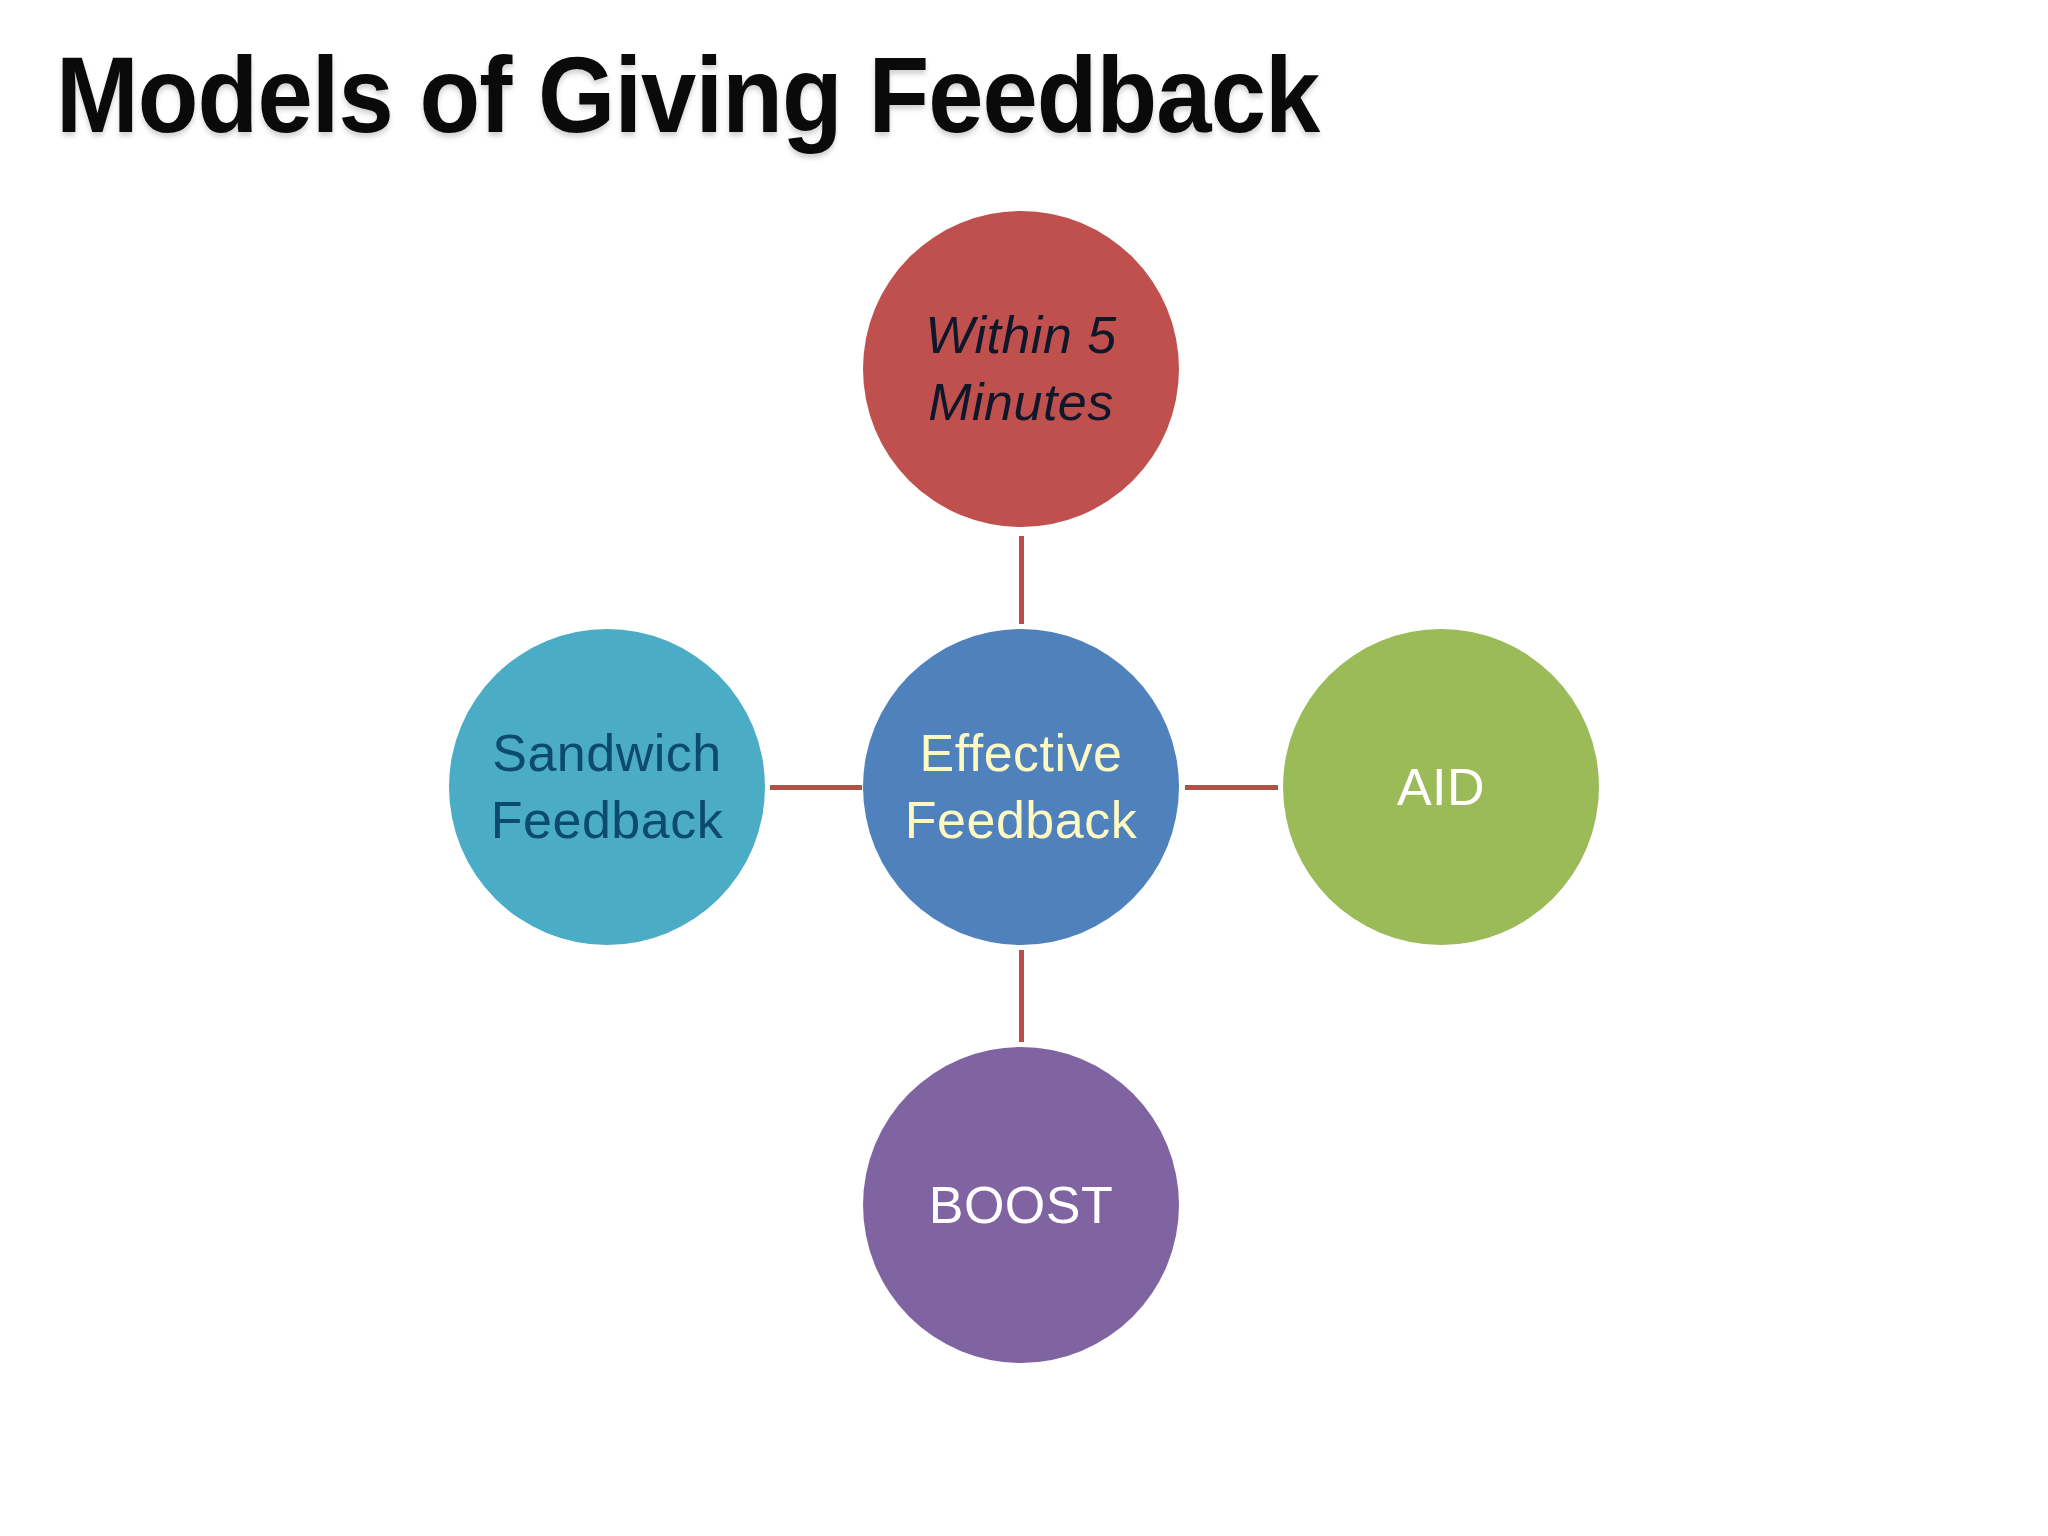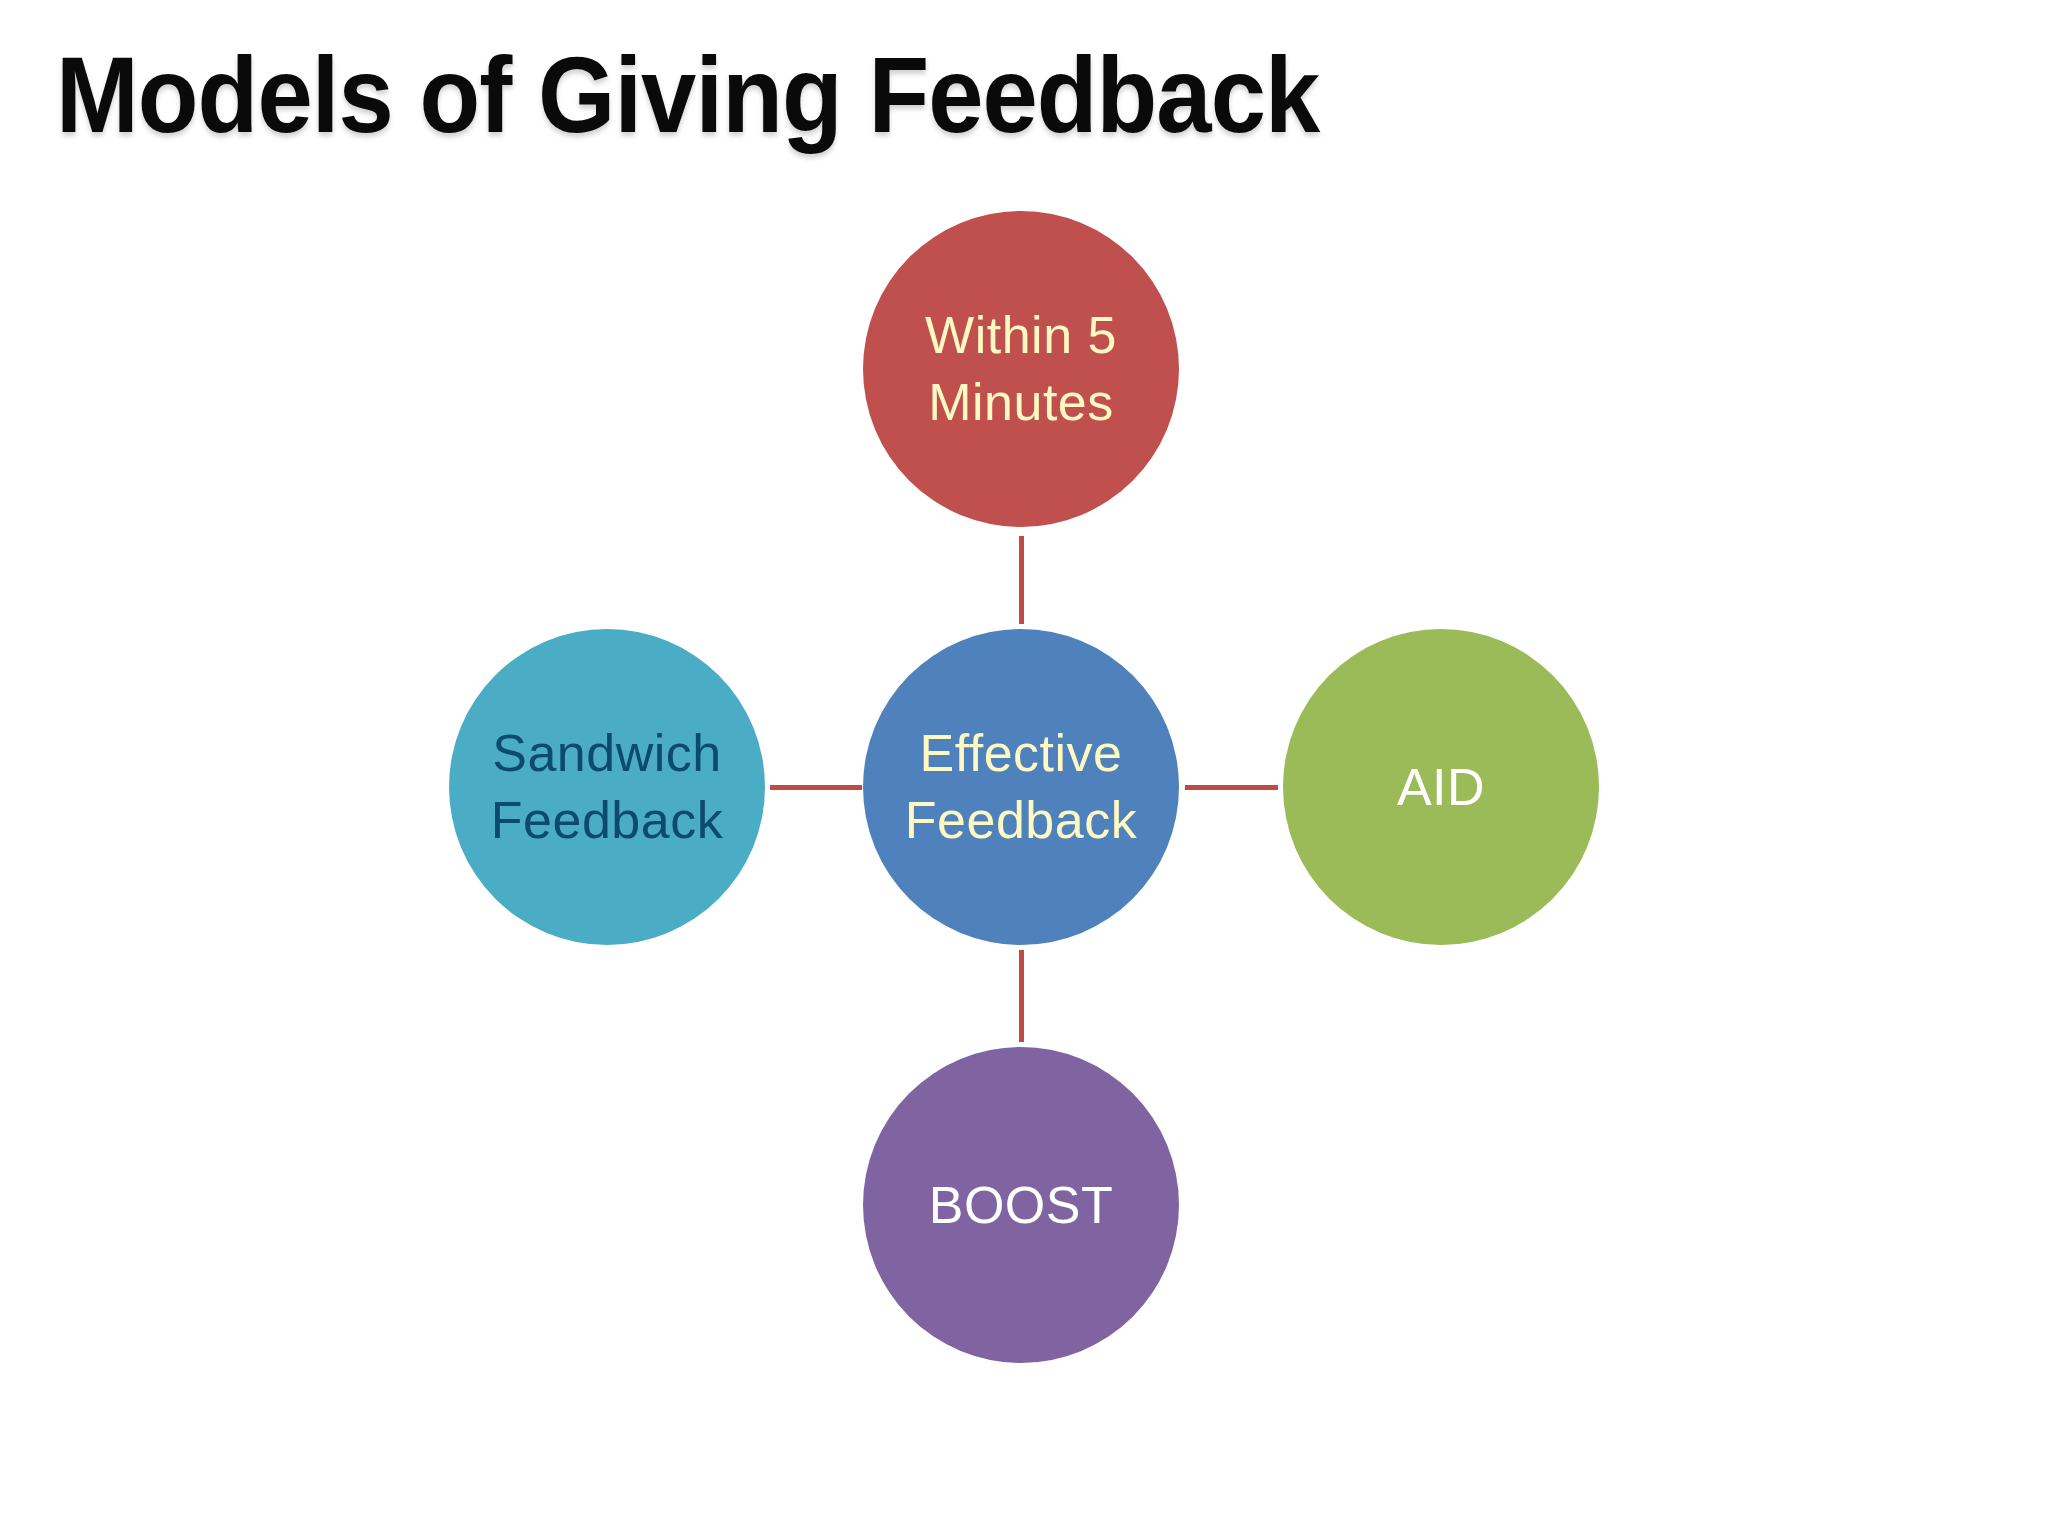--- a/index.html
+++ b/index.html
@@ -67,21 +67,21 @@
 
   <div class="connector connector-vertical connector-top" style="background-color: rgb(190, 75, 72);"></div>
 
   <div class="connector connector-vertical connector-bottom" style="background-color: rgb(190, 75, 72);"></div>
 
   <div class="connector connector-horizontal connector-left" style="background-color: rgb(190, 75, 72);"></div>
 
   <div class="connector connector-horizontal connector-right" style="background-color: rgb(190, 75, 72);"></div>
 
   <div class="node node-top" style="background-color: rgb(192, 80, 77);">
-    <span class="node-label" style="color: #fef9c3;">Within 5
+    <span class="node-label" style="color: #0f172a; font-style: italic;">Within 5
 Minutes</span>
   </div>
 
   <div class="node node-bottom" style="background-color: rgb(128, 100, 162);">
     <span class="node-label" style="color: rgb(255, 255, 255);">BOOST</span>
   </div>
 
   <div class="node node-right" style="background-color: rgb(155, 187, 89);">
     <span class="node-label" style="color: rgb(255, 255, 255);">AID</span>
   </div>

